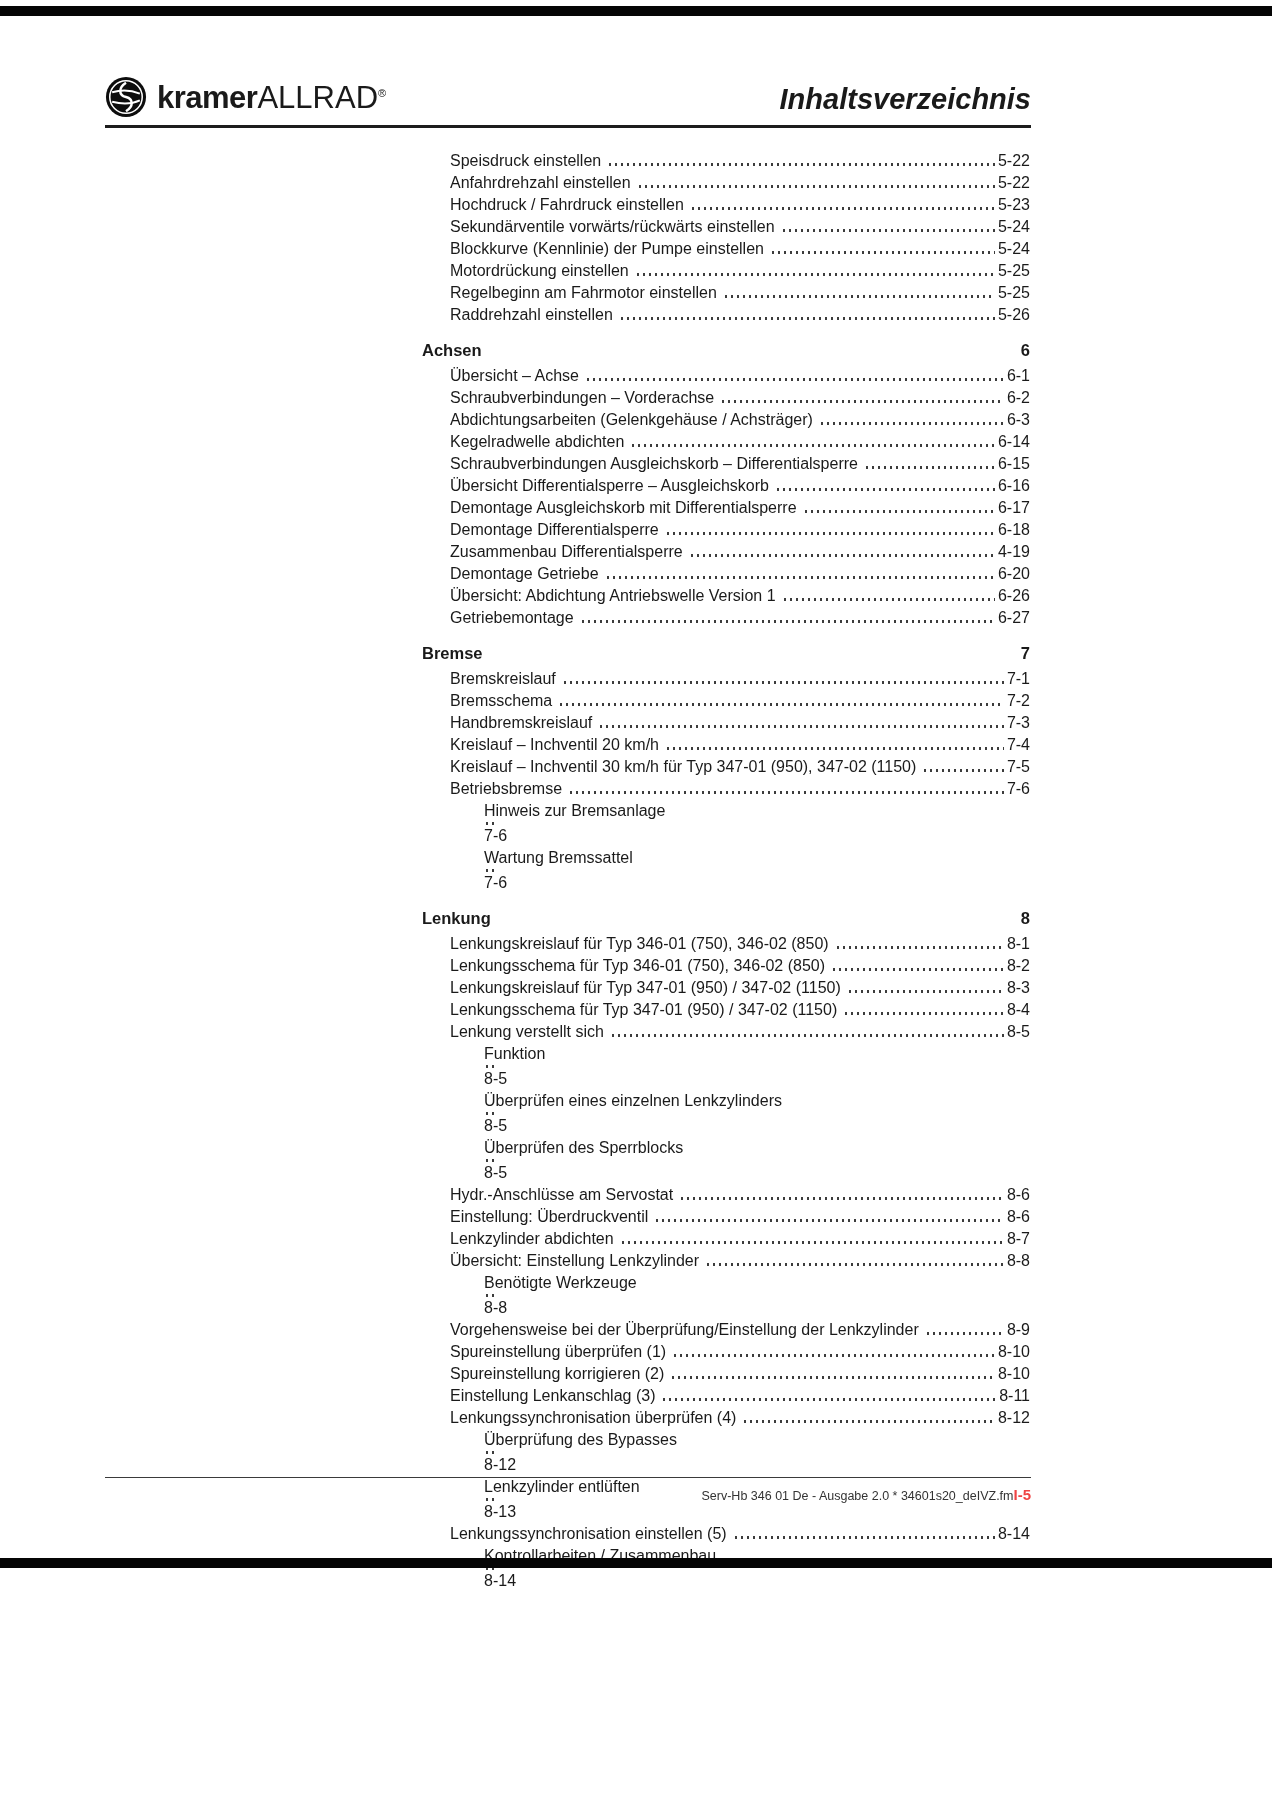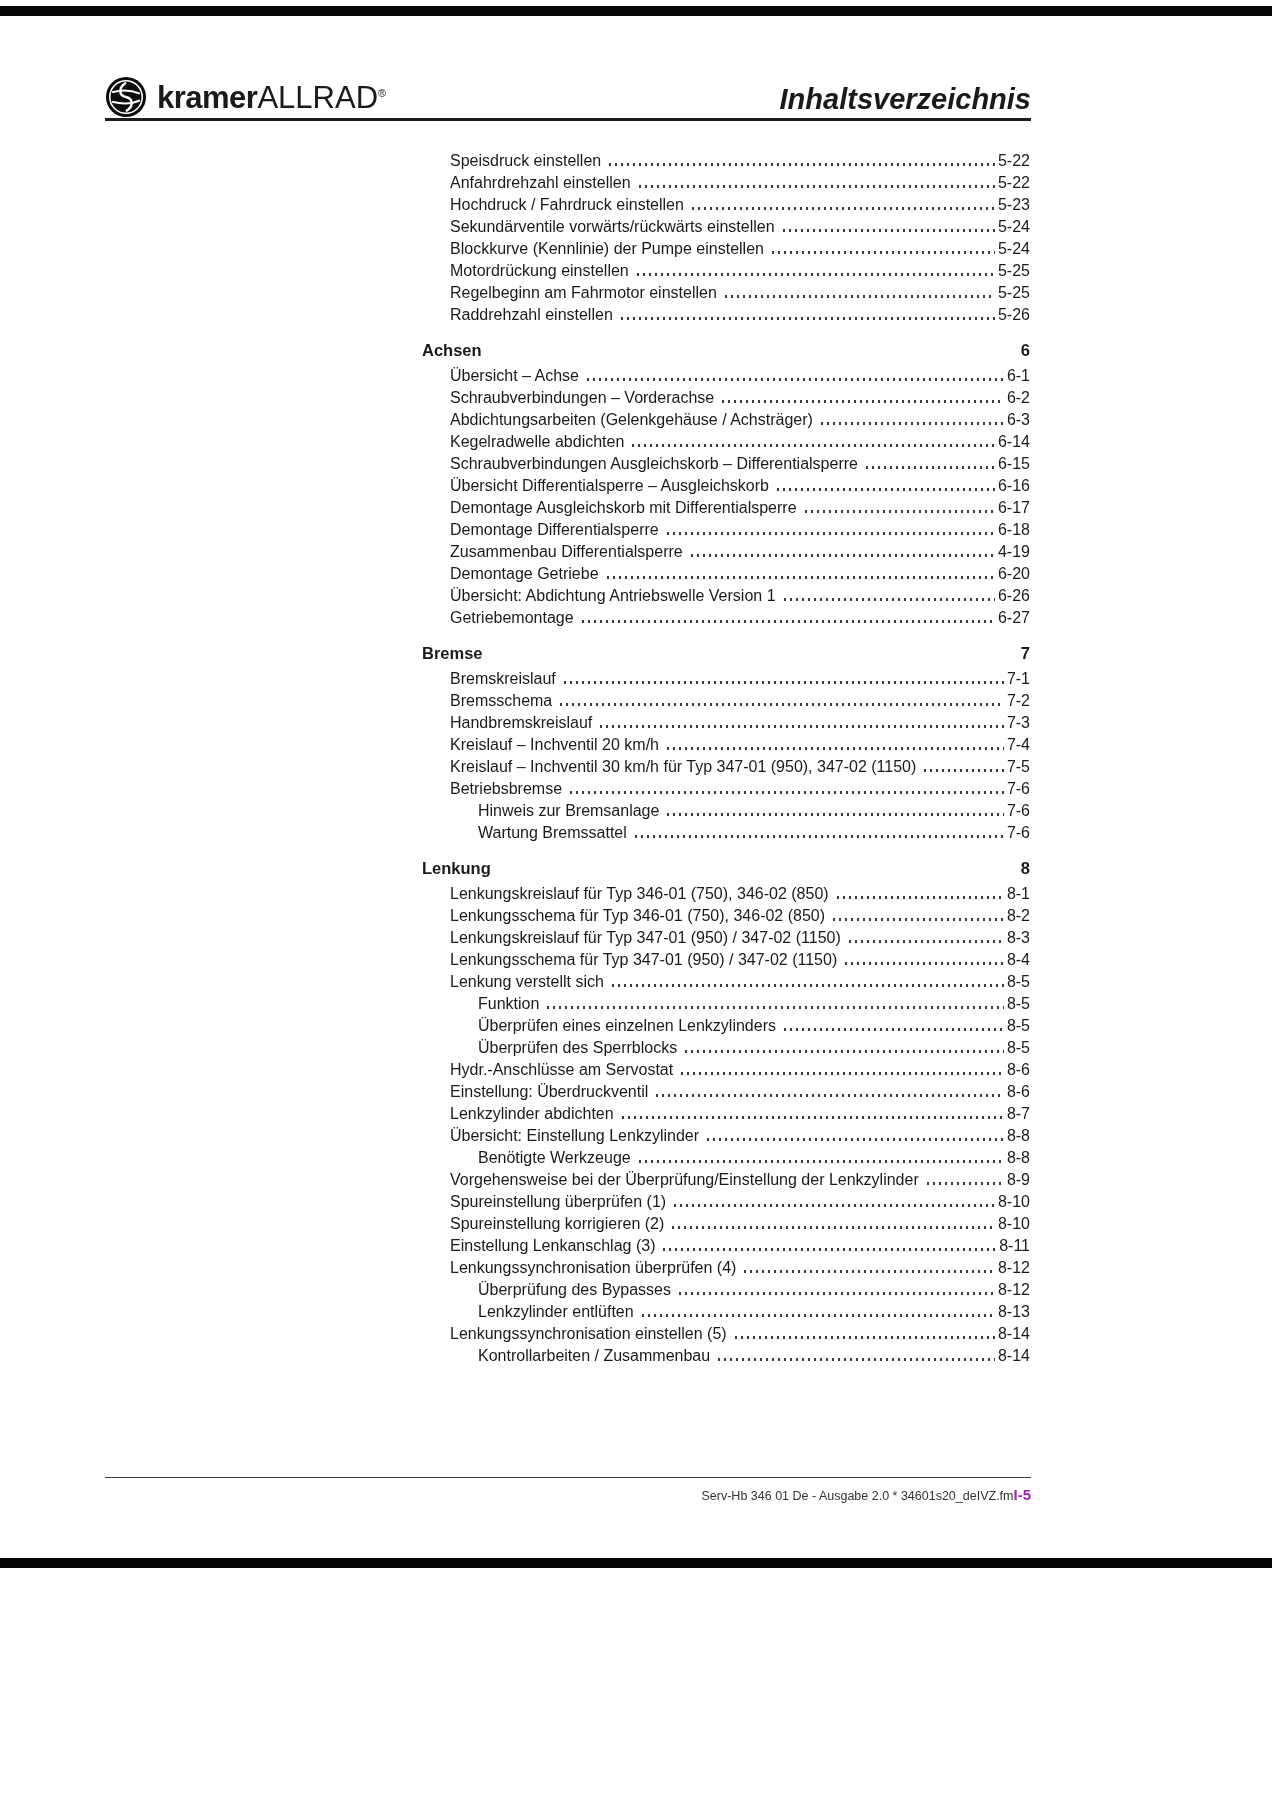--- a/index.html
+++ b/index.html
@@ -13,21 +13,21 @@
   }
   .bar { position: absolute; left: 0; right: 0; height: 10px; background: #050505; }
   .bar.top { top: 6px; }
   .bar.bottom { top: 1558px; }
 
   
   .header {
     position: absolute; left: 105px; top: 76px; width: 926px;
     display: flex; justify-content: space-between; align-items: flex-end;
     border-bottom: 3.5px solid #1c1c1c;
-    padding-bottom: 0;
+    padding-bottom: 7px;
   }
   .brand { display: flex; align-items: center; gap: 10px; }
   .brand svg { display: block; }
   .wordmark { font-size: 31px; letter-spacing: -0.5px; line-height: 1; white-space: nowrap; }
   .wordmark .b { font-weight: 700; }
   .wordmark .l { font-weight: 400; letter-spacing: 0; }
   .wordmark .r { font-size: 11px; vertical-align: super; font-weight: 400; }
   .doc-title { font-size: 29px; font-weight: 700; font-style: italic; margin-bottom: 2px; }
 
   
@@ -35,40 +35,40 @@
   .toc-section {
     display: flex; justify-content: space-between; align-items: flex-start;
     font-weight: 700; font-size: 16.5px; line-height: 22px;
     margin-top: 13px; margin-bottom: 4px;
   }
   .toc-entry {
     display: flex; align-items: baseline;
     font-size: 16px; line-height: 22px;
   }
   .toc-entry.level-1 { padding-left: 28px; }
-  .toc-entry.level-2 { padding-left: 56px; }
+  .toc-entry.level-2 { padding-left: 56px; flex-direction: column; }
   .entry-label { white-space: nowrap; }
   .entry-page, .sec-page { white-space: nowrap; }
   .leader {
     flex: 1 1 auto; min-width: 14px; height: 3px;
     margin: 0 3px 0 6px;
     background-image: radial-gradient(circle, #3c3c3c 1.15px, transparent 1.5px);
     background-size: 6px 3px;
     background-repeat: repeat-x;
     background-position: left center;
   }
 
   
   .footer-rule { position: absolute; left: 105px; top: 1477px; width: 926px; border-top: 1.5px solid #3a3a3a; }
   .footer {
     position: absolute; left: 105px; top: 1486px; width: 926px;
     display: flex; justify-content: flex-end; align-items: baseline;
   }
   .footer-left { font-size: 12.5px; color: #333; }
-  .footer-right { font-size: 15px; font-weight: 700; color: #a21caf; }
+  .footer-right { font-size: 15px; font-weight: 700; color: #ef4444; }
 </style>
 </head>
 <body>
 
 <div class="page">
 
   <div class="bar top"></div>
 
   <div class="header">
     <div class="brand">

